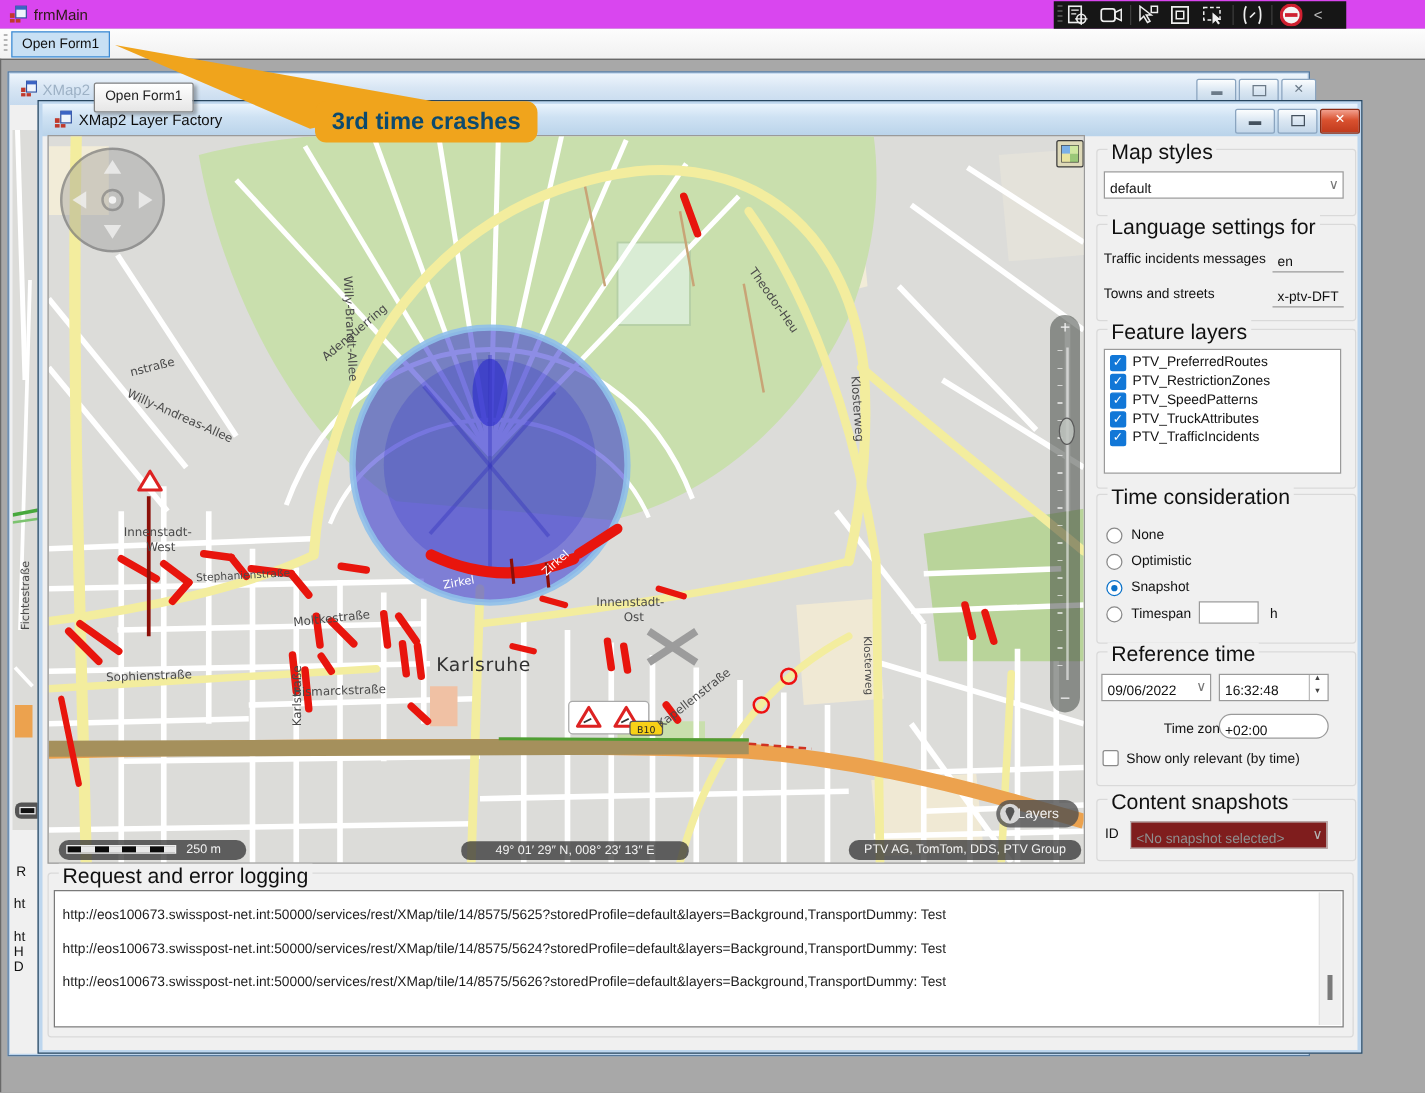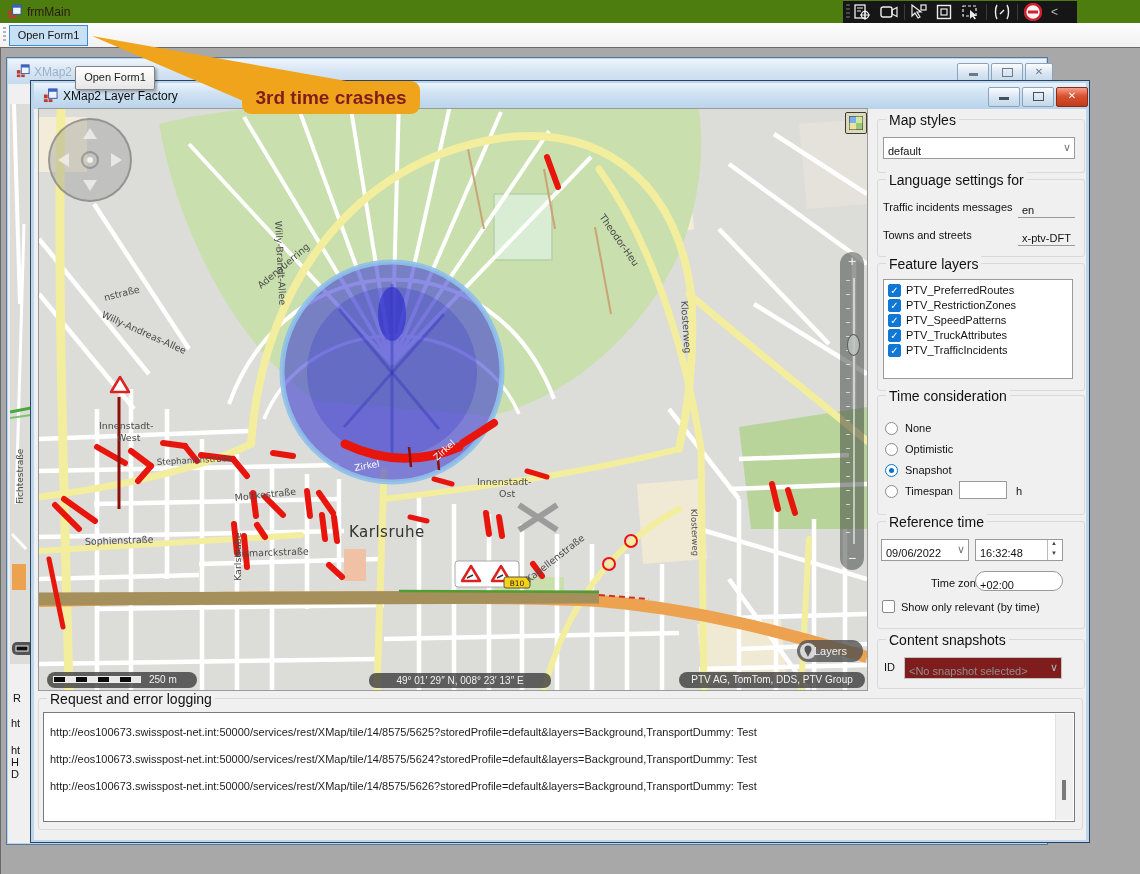--- a/index.html
+++ b/index.html
@@ -2,21 +2,21 @@
 <html><head>
 <meta charset="utf-8">
 <style>
   html,body{margin:0;padding:0;background:#888;}
   #screen{position:relative;width:1140px;height:874px;overflow:hidden;
     font-family:"Liberation Sans","DejaVu Sans",sans-serif;background:#a8a8a8;}
   .a{position:absolute;}
   .txt{font-size:11px;color:#111;white-space:nowrap;}
   .gb{position:absolute;border:1px solid #d9d9d9;border-radius:3px;}
   .gb>.t{position:absolute;top:-8px;left:8px;background:#f0f0f0;padding:0 3px;
-    font-size:14px;color:#101010;white-space:nowrap;}
+    font-size:17px;color:#101010;white-space:nowrap;}
   .tb{position:absolute;background:#fff;border:1px solid #9a9a9a;font-size:11px;
     color:#111;padding:7px 4px;box-sizing:border-box;white-space:nowrap;overflow:hidden;}
   .combo-arrow{position:absolute;right:3px;top:2px;color:#777;font-size:11px;}
   .chk{position:absolute;width:13px;height:13px;box-sizing:border-box;border:1px solid #8a8a8a;background:#fff;border-radius:2px;}
   .chk.on{background:#1177d7;border-color:#1177d7;color:#fff;font-size:10px;line-height:12px;text-align:center;}
   .rad{position:absolute;width:13px;height:13px;box-sizing:border-box;border:1px solid #8a8a8a;background:#fff;border-radius:50%;}
   .rad.sel{border:1px solid #0b72c9;}
   .rad.sel::after{content:"";position:absolute;left:3px;top:3px;width:5px;height:5px;border-radius:50%;background:#0b72c9;}
   .winbtn{position:absolute;height:18px;width:30px;border:1px solid #8aa4bf;border-radius:2px;
     background:linear-gradient(#fbfdfe,#dce8f3 45%,#c4d7e9);text-align:center;line-height:16px;font-size:10px;color:#333;}
@@ -24,21 +24,21 @@
   .titlebar{position:absolute;background:linear-gradient(#eaf4fd,#cfe2f3 40%,#b9d3ea);}
   .pill{position:absolute;background:rgba(58,58,58,.78);border-radius:8px;color:#f2f2f2;
     font-size:10px;line-height:16px;text-align:center;white-space:nowrap;}
   .maplabel{fill:#4a4a4a;font-size:9.5px;font-family:"DejaVu Sans",sans-serif;}
 </style>
 </head>
 <body>
 
 <div id="screen">
 
-  <div class="a" style="left:0;top:0;width:1140px;height:23px;background:#4d7c0f;">
+  <div class="a" style="left:0;top:0;width:1140px;height:23px;background:#d946ef;">
     <span class="a" style="left:7px;top:4px;">
       <svg width="15" height="15" viewBox="0 0 16 16">
           <rect x="6" y="1" width="9" height="10" fill="#eef4fc" stroke="#2e4f9e"></rect>
           <rect x="6" y="1" width="9" height="3" fill="#3b63c4"></rect>
           <rect x="1" y="7" width="4" height="4" fill="#c0392b"></rect>
           <rect x="1" y="12" width="4" height="3" fill="#c0392b"></rect>
           <rect x="6" y="12" width="4" height="3" fill="#c0392b"></rect>
         </svg>
     </span>
     <span class="a txt" style="left:27px;top:5px;font-size:12px;color:#2b1a12;">frmMain</span>
@@ -462,21 +462,21 @@
   </div>
 
   <svg class="a" style="left:0;top:0;z-index:6;pointer-events:none;" width="1140" height="874">
     <polygon points="92,36 352,82 248,103" fill="#f0a41c"></polygon>
   </svg>
 
   <div class="a" style="left:75px;top:66px;width:78px;height:22px;background:linear-gradient(#ffffff,#e6e6e6);border:1px solid #838383;border-radius:2px;box-shadow:2px 2px 3px rgba(0,0,0,.3);z-index:7;font-size:11px;color:#222;text-align:center;line-height:21px;">
     <span>Open Form1</span>
   </div>
 
-  <div class="a" style="left:242px;top:81px;width:178px;height:33px;background:#f0a41c;border-radius:9px;z-index:8;color:#7f1d1d;font-weight:bold;font-size:19px;text-align:center;line-height:33px;">
+  <div class="a" style="left:252px;top:81px;width:178px;height:33px;background:#f0a41c;border-radius:9px;z-index:8;color:#0c4a6e;font-weight:bold;font-size:19px;text-align:center;line-height:33px;">
     <span>3rd time crashes</span>
   </div>
 
   <div class="a" style="left:843px;top:1px;width:234px;height:22px;background:#161616;z-index:9;">
     <div class="a" style="left:3px;top:3px;width:4px;height:16px;background:repeating-linear-gradient(#4a4a4a 0 2px,transparent 2px 4px);"></div>
     <svg class="a" style="left:11px;top:3px;" width="17" height="16" viewBox="0 0 17 16">
       <rect x="1" y="1" width="10" height="13" fill="none" stroke="#eee" stroke-width="1.3"></rect>
         <line x1="3" y1="4" x2="9" y2="4" stroke="#eee"></line>
         <line x1="3" y1="7" x2="7" y2="7" stroke="#eee"></line>
         <circle cx="11" cy="11" r="3.6" fill="none" stroke="#eee" stroke-width="1.3"></circle>

